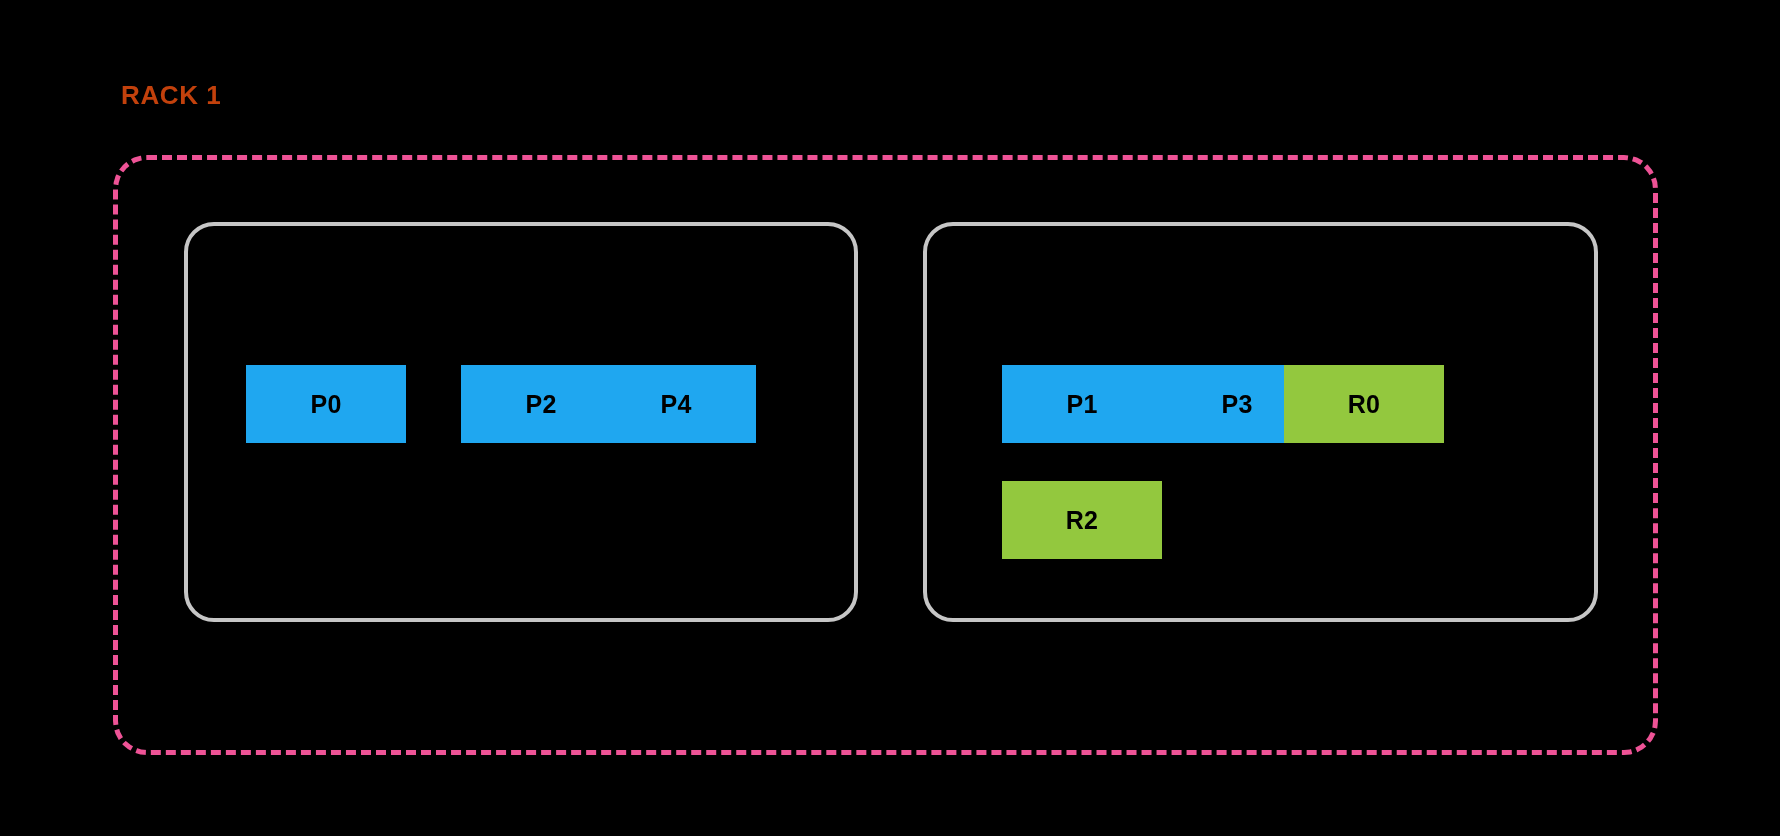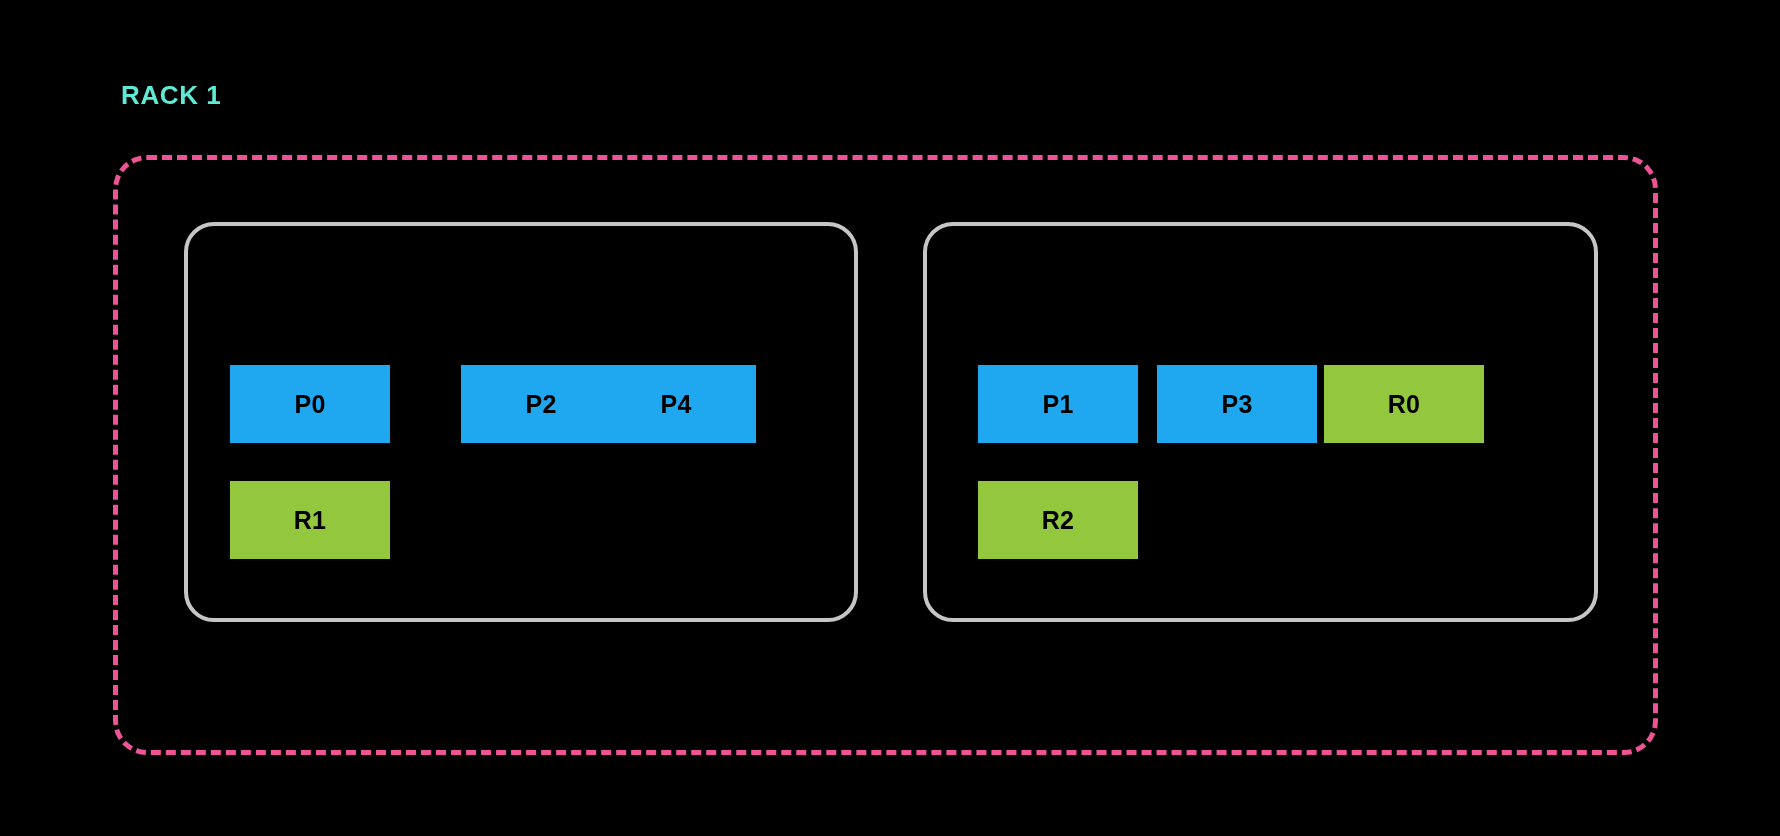--- a/index.html
+++ b/index.html
@@ -18,21 +18,21 @@
   }
 
   
   .rack-label {
     position: absolute;
     left: 121px;
     top: 82px;
     font-size: 26px;
     font-weight: bold;
     letter-spacing: 0.6px;
-    color: #5eead4;
+    color: #c2410c;
     line-height: 1;
     white-space: nowrap;
     user-select: none;
   }
 
   
   .rack-box {
     position: absolute;
     left: 113px;
     top: 155px;
@@ -76,27 +76,27 @@
     color: #000000;
     font-size: 25px;
     font-weight: bold;
     letter-spacing: 0.3px;
     user-select: none;
   }
   .shard.primary { background: #1fa7f0; }
   .shard.replica { background: #93c83e; }
 
   
-  .slot-n0-c0 { left: 230px; }
+  .slot-n0-c0 { left: 246px; }
   .slot-n0-c1 { left: 417px; margin-left: 44px; }
   .slot-n0-c2 { left: 596px; text-align: center; }
   
-  .slot-n1-c0 { left: 978px; }
+  .slot-n1-c0 { left: 1002px; }
   .slot-n1-c1 { left: 1157px; text-align: right; }
-  .slot-n1-c2 { left: 1324px; }
+  .slot-n1-c2 { left: 1284px; }
 
   .row-top    { top: 365px; }
   .row-bottom { top: 481px; }
 </style>
 </head>
 <body>
 
 <div id="stage">
 
   <div class="rack-label">RACK 1</div>
@@ -104,21 +104,20 @@
   <div class="rack-box"></div>
 
   <div class="node-box node-0"></div>
 
   <div class="node-box node-1"></div>
 
   <div class="shard primary row-top slot-n0-c0">P0</div>
   <div class="shard primary row-top slot-n0-c1">P2</div>
   <div class="shard primary row-top slot-n0-c2">P4</div>
 
-  <div class="shard replica row-bottom slot-n0-c0">R1</div>
 
   <div class="shard primary row-top slot-n1-c0">P1</div>
   <div class="shard primary row-top slot-n1-c1">P3</div>
   <div class="shard replica row-top slot-n1-c2">R0</div>
 
   <div class="shard replica row-bottom slot-n1-c0">R2</div>
 
 </div>
 
 </body></html>

